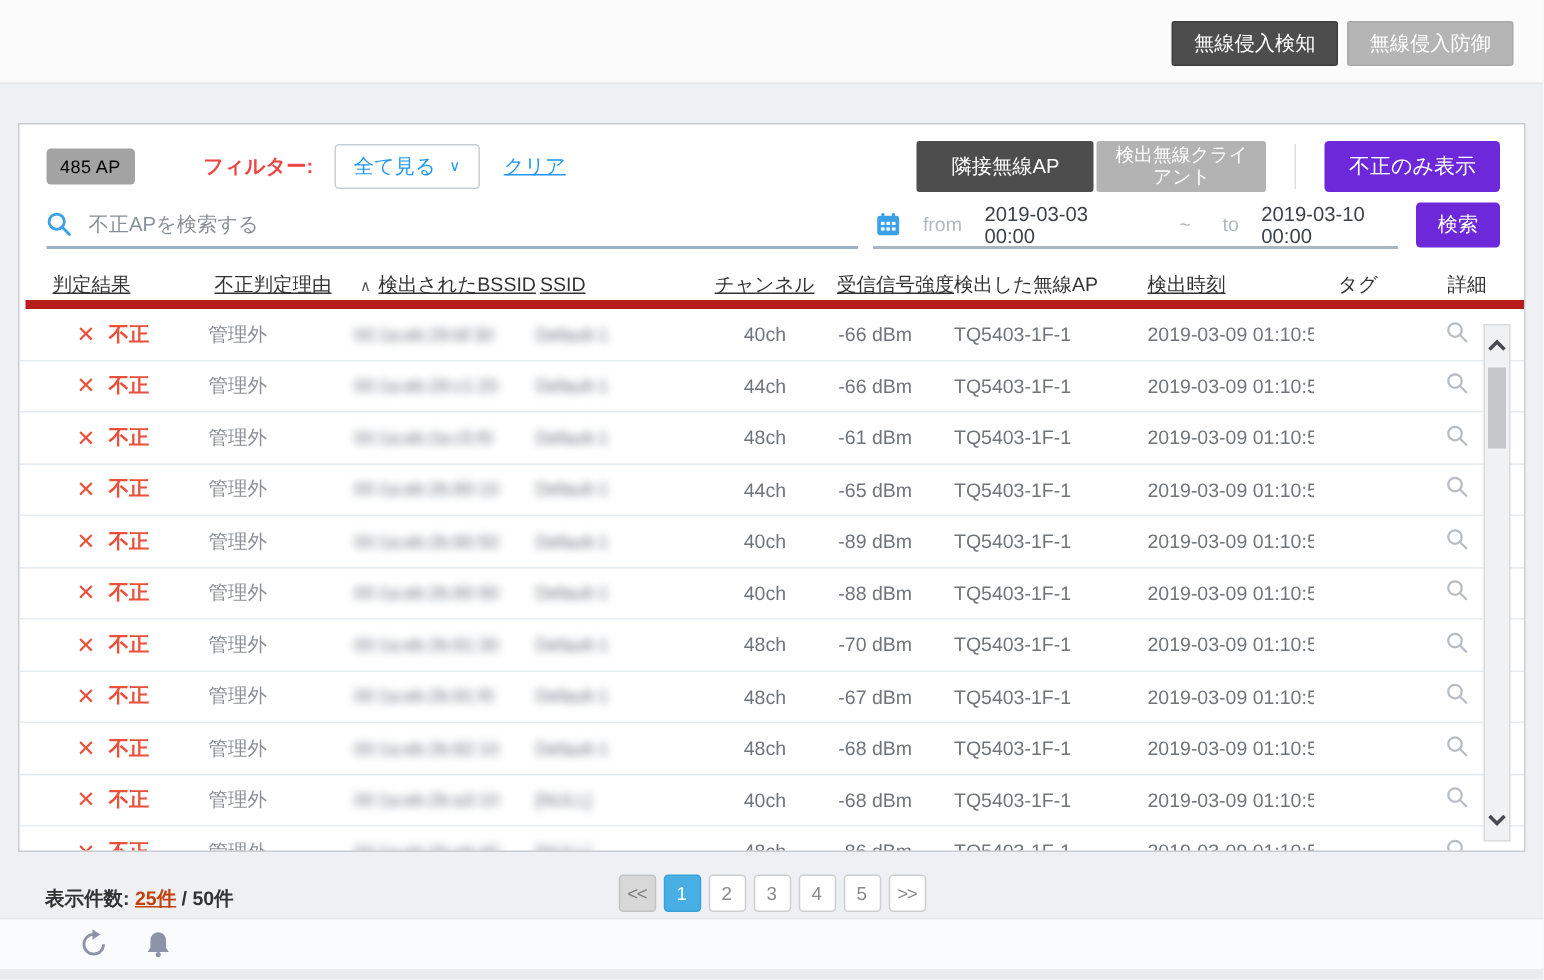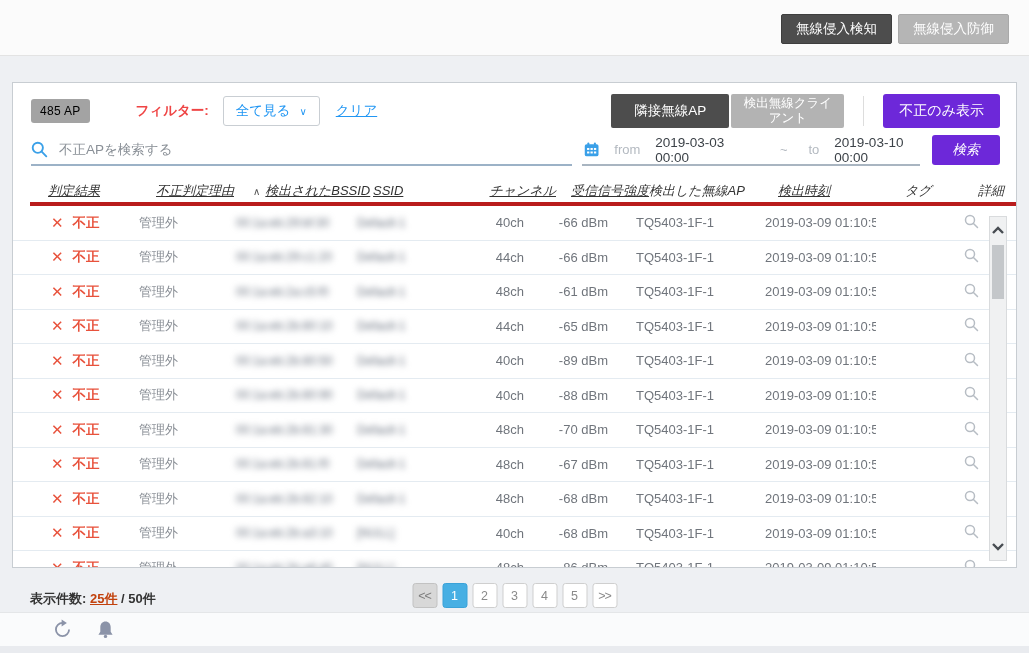--- a/index.html
+++ b/index.html
@@ -50,28 +50,28 @@
   .search-row { position:absolute; top:52px; left:18px; right:16px; height:36px;
     display:flex; align-items:flex-start; }
   .search-box { width:541px; height:31px; border-bottom:2px solid #9cb2c7;
     display:flex; align-items:center; gap:11px; }
   .search-box .ph { color:#8a9097; font-size:13.5px; }
   .date-box { margin-left:10px; flex:1; height:31px; border-bottom:2px solid #a9b5c1;
     display:flex; align-items:center; gap:15px; padding-left:2px; }
   .date-label { color:#b3b9c0; font-size:13px; }
   .date-value { color:#3c4248; font-size:13.5px; cursor:pointer; }
   .date-sep { color:#b3b9c0; font-size:13px; margin:0 6px 0 24px; }
-  .btn-search { width:68px; height:30px; font-size:13.5px; margin-left:12px;font-style:italic; }
+  .btn-search { width:56px; height:30px; font-size:13.5px; margin-left:12px; }
 
   
   .grid-cols { display:grid;
     grid-template-columns:108px 97px 120px 112px 71px 93px 129px 115px 72px 50px;
     padding-left:18px; }
-  .thead { position:absolute; top:96px; left:17px; right:0; height:27px;
-    border-bottom:4px solid #b91c1c; align-items:center; font-size:13px; color:#333;font-style:italic; }
+  .thead { position:absolute; top:96px; left:4px; right:0; height:27px;
+    border-bottom:6px solid #b91c1c; align-items:center; font-size:13px; color:#333; }
   .th { white-space:nowrap; }
   .th.right { text-align:right; }
   .th-underline { text-decoration:underline; cursor:pointer; }
   .sort-arrow { font-size:10px; color:#555; margin-right:5px; }
   .th-tag { padding-left:12px; }
   .th-detail { padding-left:13px; }
   .tbody { position:absolute; top:123px; left:0; right:0; bottom:0; overflow:hidden; }
   .trow { height:34.5px; border-bottom:1px solid #e4ebf1; align-items:center;
     font-size:13px; color:#70757c; }
   .td { white-space:nowrap; overflow:hidden; }

